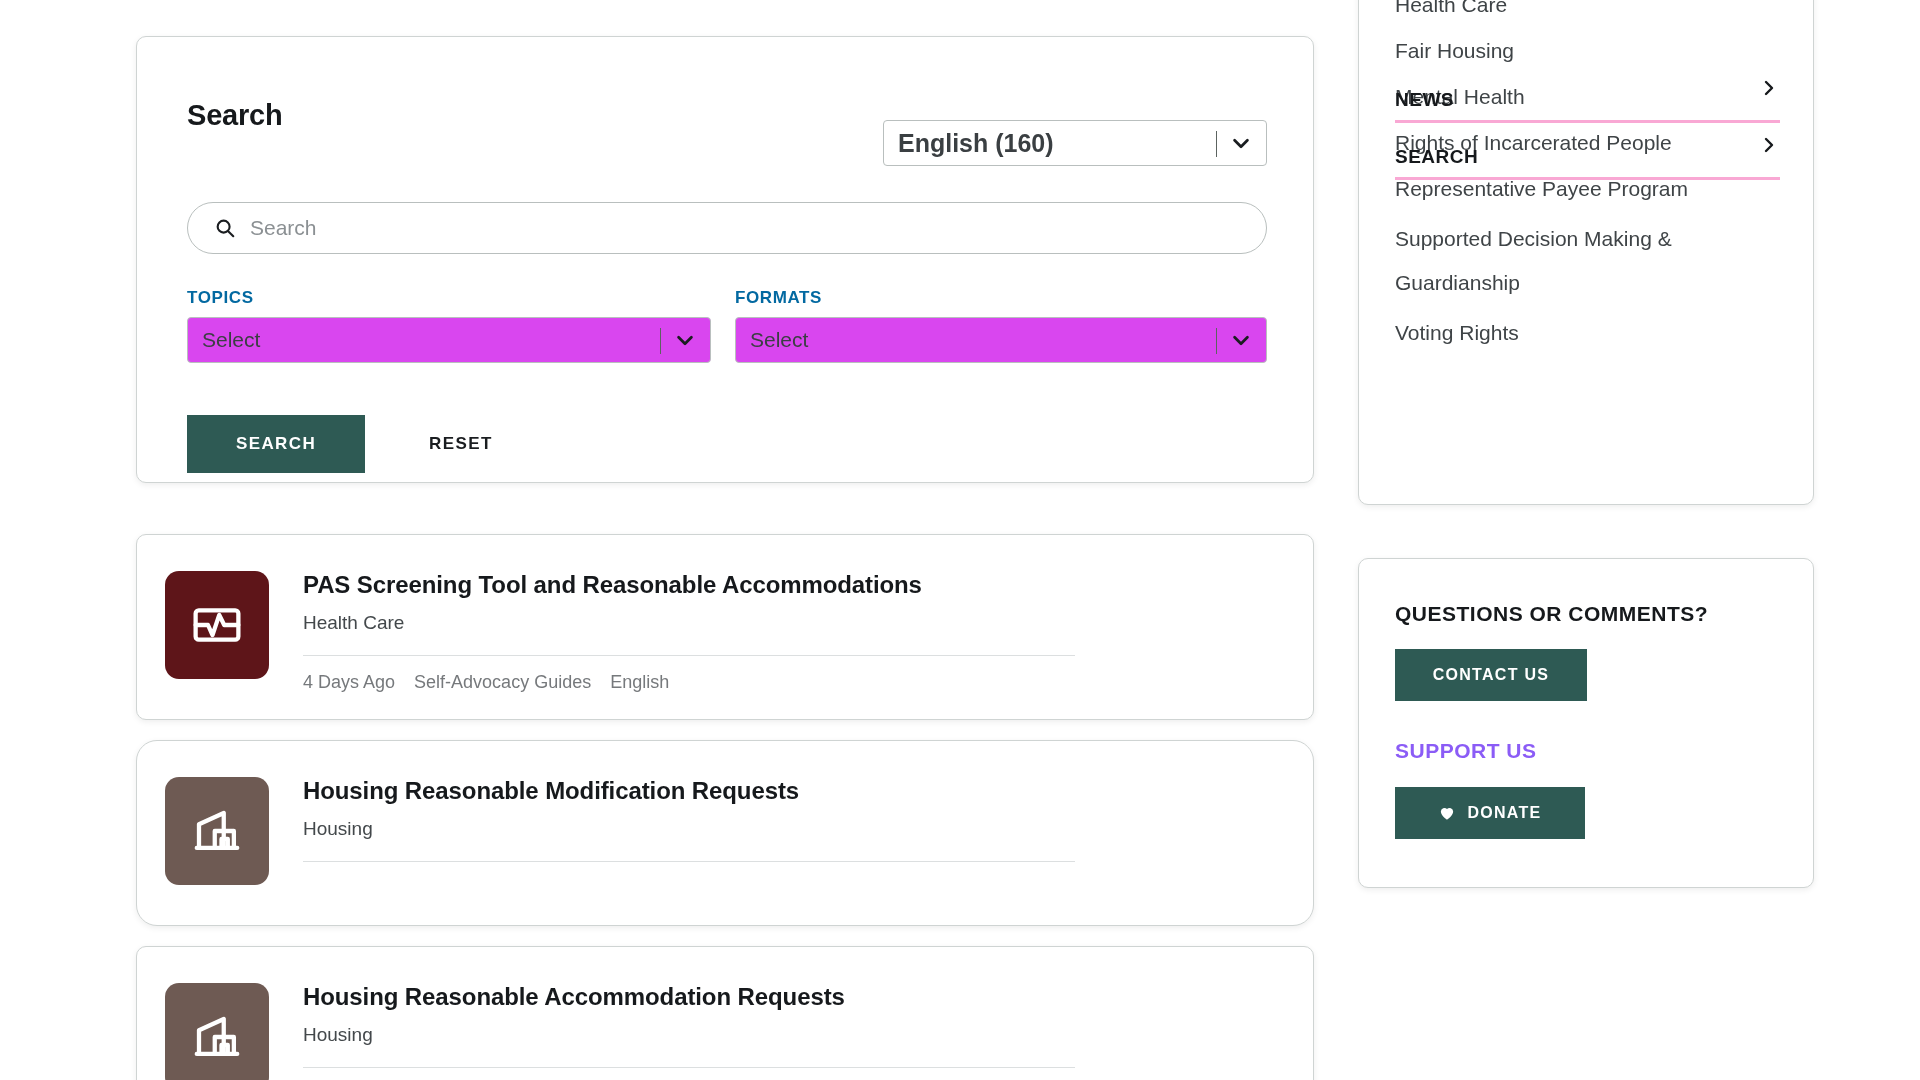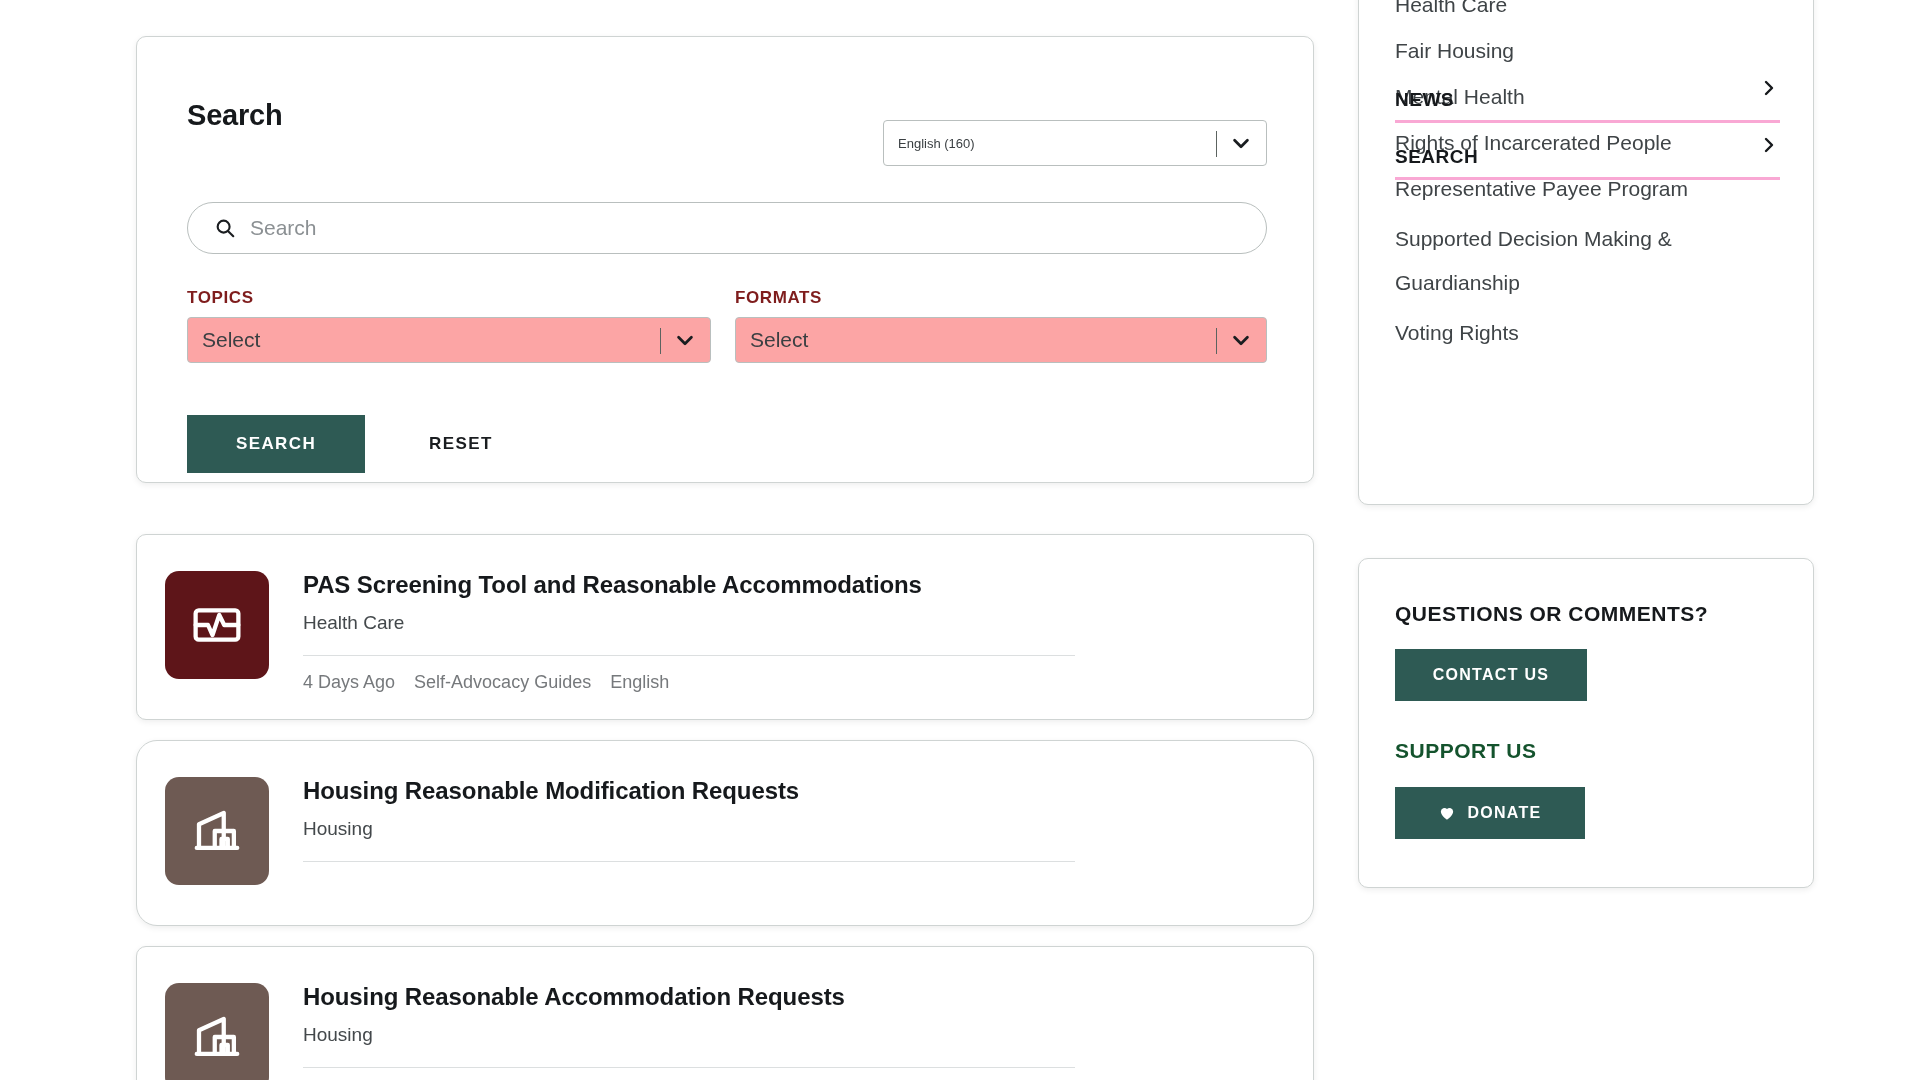--- a/index.html
+++ b/index.html
@@ -61,22 +61,23 @@
     width: 384px;
     height: 46px;
     border: 1px solid #b9bfbe;
     border-radius: 4px;
     background: #fff;
     display: flex;
     align-items: center;
   }
   .lang-select .val {
     padding-left: 14px;
-    font-size: 13px;
+    font-size: 25px;
     color: #3a3f42;
+    font-weight: bold;
   }
   .sel-divider {
     position: absolute;
     right: 49px;
     top: 10px;
     width: 1px;
     height: 26px;
     background: #5c6360;
   }
   .chev {
@@ -112,32 +113,32 @@
     flex: 1;
     height: 100%;
   }
   .search-text-input::placeholder { color: #8b9093; }
 
   .field-label {
     position: absolute;
     font-size: 17px;
     font-weight: bold;
     letter-spacing: 0.6px;
-    color: #7f1d1d;
+    color: #0369a1;
     text-align: right;
   }
   .lbl-topics  { left: 50px;  top: 251px; }
   .lbl-formats { left: 598px; top: 251px; }
 
   .plain-select {
     position: absolute;
     height: 46px;
     border: 1px solid #b9bfbe;
     border-radius: 4px;
-    background: #fca5a5;
+    background: #d946ef;
     display: flex;
     align-items: center;
   }
   .sel-topics  { left: 50px;  top: 280px; width: 524px; }
   .sel-formats { left: 598px; top: 280px; width: 532px; }
   .plain-select .val {
     padding-left: 14px;
     font-size: 21px;
     color: #3a3f42;
   }
@@ -326,21 +327,21 @@
     letter-spacing: 1.3px;
     cursor: pointer;
   }
   .su-title {
     position: absolute;
     left: 36px;
     top: 180px;
     font-size: 21px;
     font-weight: bold;
     letter-spacing: 0.5px;
-    color: #14532d;
+    color: #8b5cf6;
   }
   .btn-donate {
     position: absolute;
     left: 36px;
     top: 228px;
     width: 190px;
     height: 52px;
     background: #2e5a54;
     border: none;
     color: #ffffff;

